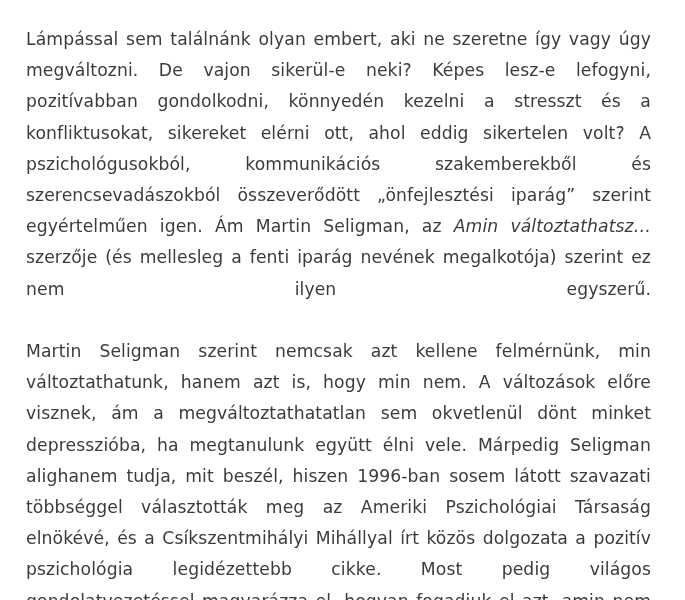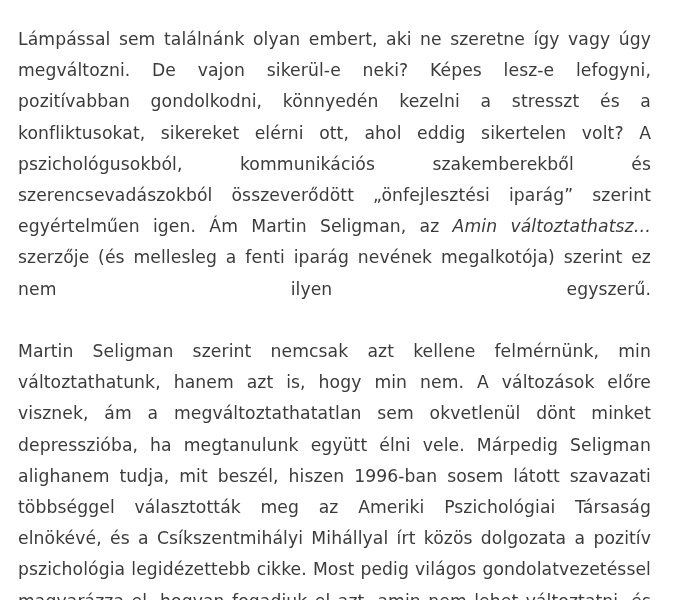--- a/index.html
+++ b/index.html
@@ -10,21 +10,21 @@
     width: 685px;
     height: 600px;
     background: #ffffff;
     font-family: "DejaVu Sans", sans-serif;
     overflow: hidden;
   }
   .page {
     box-sizing: border-box;
     width: 685px;
     height: 600px;
-    padding: 24px 34px 0 18px;
+    padding: 24px 34px 0 26px;
     background: #ffffff;
   }
   .text-block {
     color: #3b3b3b;
     font-size: 17.2px;
     line-height: 31.2px;
     text-align: justify;
     text-justify: inter-word;
     letter-spacing: 0.1px;
     word-spacing: 0.2px;

